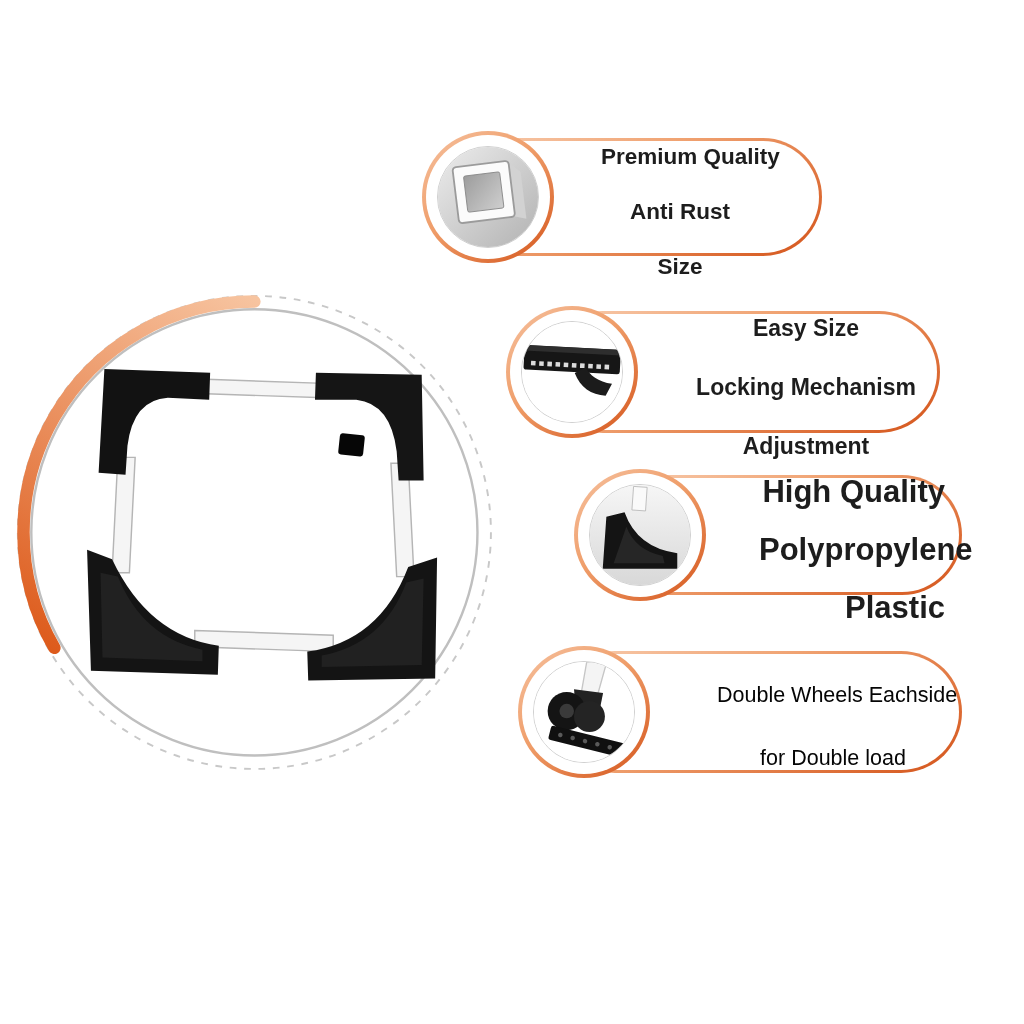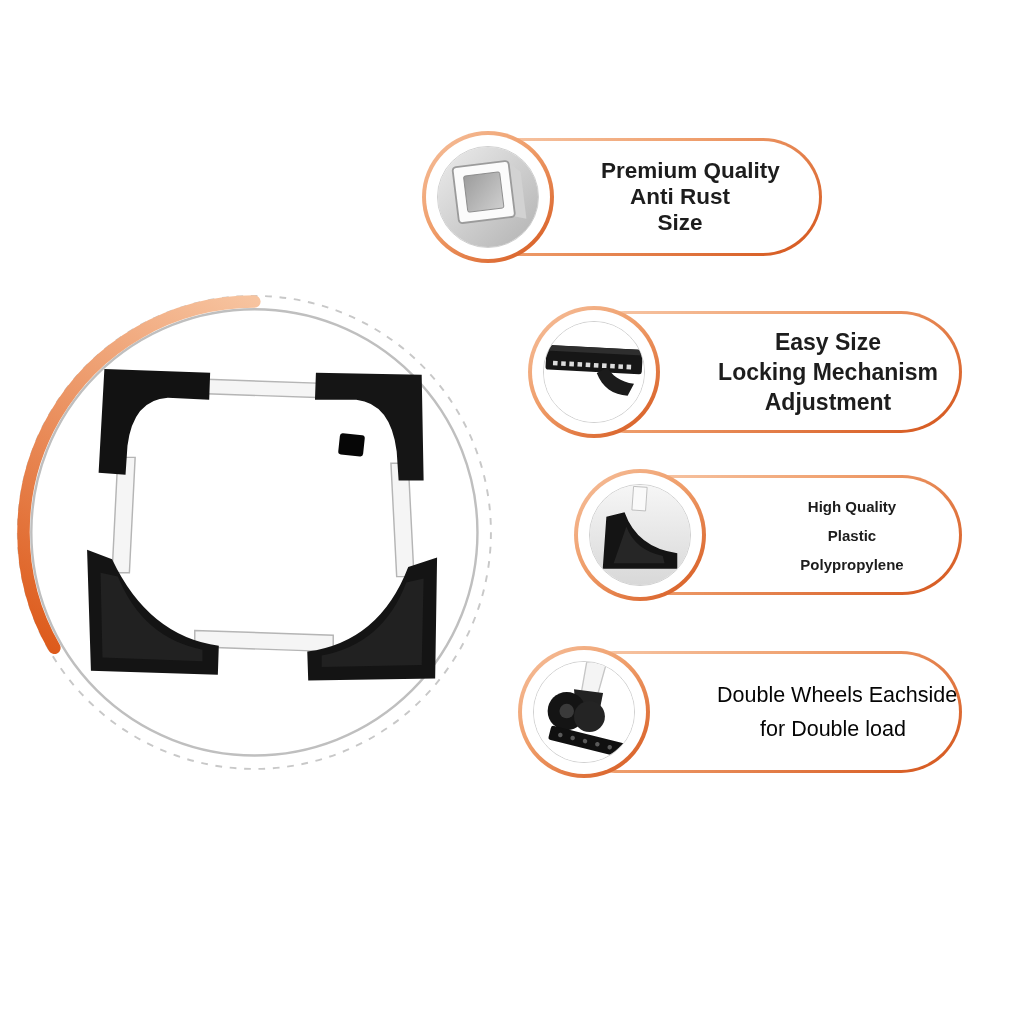--- a/index.html
+++ b/index.html
@@ -14,47 +14,47 @@
   .feature{position:absolute;}
   .pill{
     position:absolute;border-radius:999px;
     background:linear-gradient(150deg,#f8cdb0 0%,#f0a271 40%,#d4541a 100%);
   }
   .pill-inner{position:absolute;inset:3px;background:#ffffff;border-radius:999px;}
   .pill-text{
     position:absolute;top:0;bottom:0;display:flex;flex-direction:column;
     justify-content:center;color:#1d1d1d;
   }
-  .pill-text .line{white-space:nowrap;}
+  .pill-text .line{white-space:nowrap;margin-top:29px;}
   .ring{
     position:absolute;border-radius:50%;
     background:linear-gradient(140deg,#f6c2a0 0%,#ef9d69 45%,#d4541a 100%);
   }
   .ring-mid{position:absolute;inset:4px;background:#ffffff;border-radius:50%;}
   .ring-img{
     position:absolute;inset:11px;border-radius:50%;overflow:hidden;
     border:1px solid #cfcfcf;background:#fff;
   }
   .ring-img svg{width:100%;height:100%;display:block;}
 
   
   .f1{left:422px;top:130px;width:400px;height:134px;}
   .f1 .pill{left:36px;top:8px;right:0;bottom:8px;}
   .f1 .ring{left:0;top:1px;width:132px;height:132px;}
   .f1 .pill-text{left:140px;right:60px;text-align:center;font-weight:bold;font-size:22.5px;line-height:26px;}
   
-  .f2{left:528px;top:304px;width:434px;height:136px;}
+  .f2{left:506px;top:304px;width:434px;height:136px;}
   .f2 .pill{left:36px;top:7px;right:0;bottom:7px;}
   .f2 .ring{left:0;top:2px;width:132px;height:132px;}
   .f2 .pill-text{left:140px;right:10px;text-align:center;font-weight:bold;font-size:23px;line-height:30px;}
   
   .f3{left:574px;top:468px;width:388px;height:134px;}
   .f3 .pill{left:36px;top:7px;right:0;bottom:7px;}
   .f3 .ring{left:0;top:1px;width:132px;height:132px;}
-  .f3 .pill-text{left:146px;right:14px;text-align:center;font-weight:bold;font-size:15px;line-height:29px;}
+  .f3 .pill-text{left:146px;right:14px;text-align:right;font-weight:bold;font-size:31px;line-height:29px;}
   
   .f4{left:518px;top:644px;width:444px;height:136px;}
   .f4 .pill{left:36px;top:7px;right:0;bottom:7px;}
   .f4 .ring{left:0;top:2px;width:132px;height:132px;}
   .f4 .pill-text{left:160px;right:10px;text-align:center;font-weight:normal;font-size:21.5px;line-height:34px;color:#050505;}
 </style>
 </head>
 <body>
 
 <div class="hero">
@@ -165,22 +165,22 @@
       </div>
     </div>
   </div>
 </div>
 
 <div class="feature f3">
   <div class="pill">
     <div class="pill-inner">
       <div class="pill-text">
         <div class="line">High Quality</div>
+        <div class="line">Polypropylene</div>
         <div class="line">Plastic</div>
-        <div class="line">Polypropylene</div>
       </div>
     </div>
   </div>
   <div class="ring">
     <div class="ring-mid">
       <div class="ring-img">
         <svg viewBox="0 0 110 110">
           <defs>
             <linearGradient id="cg1" x1="0" y1="0" x2="0" y2="1">
               <stop offset="0" stop-color="#f6f6f6"></stop>

